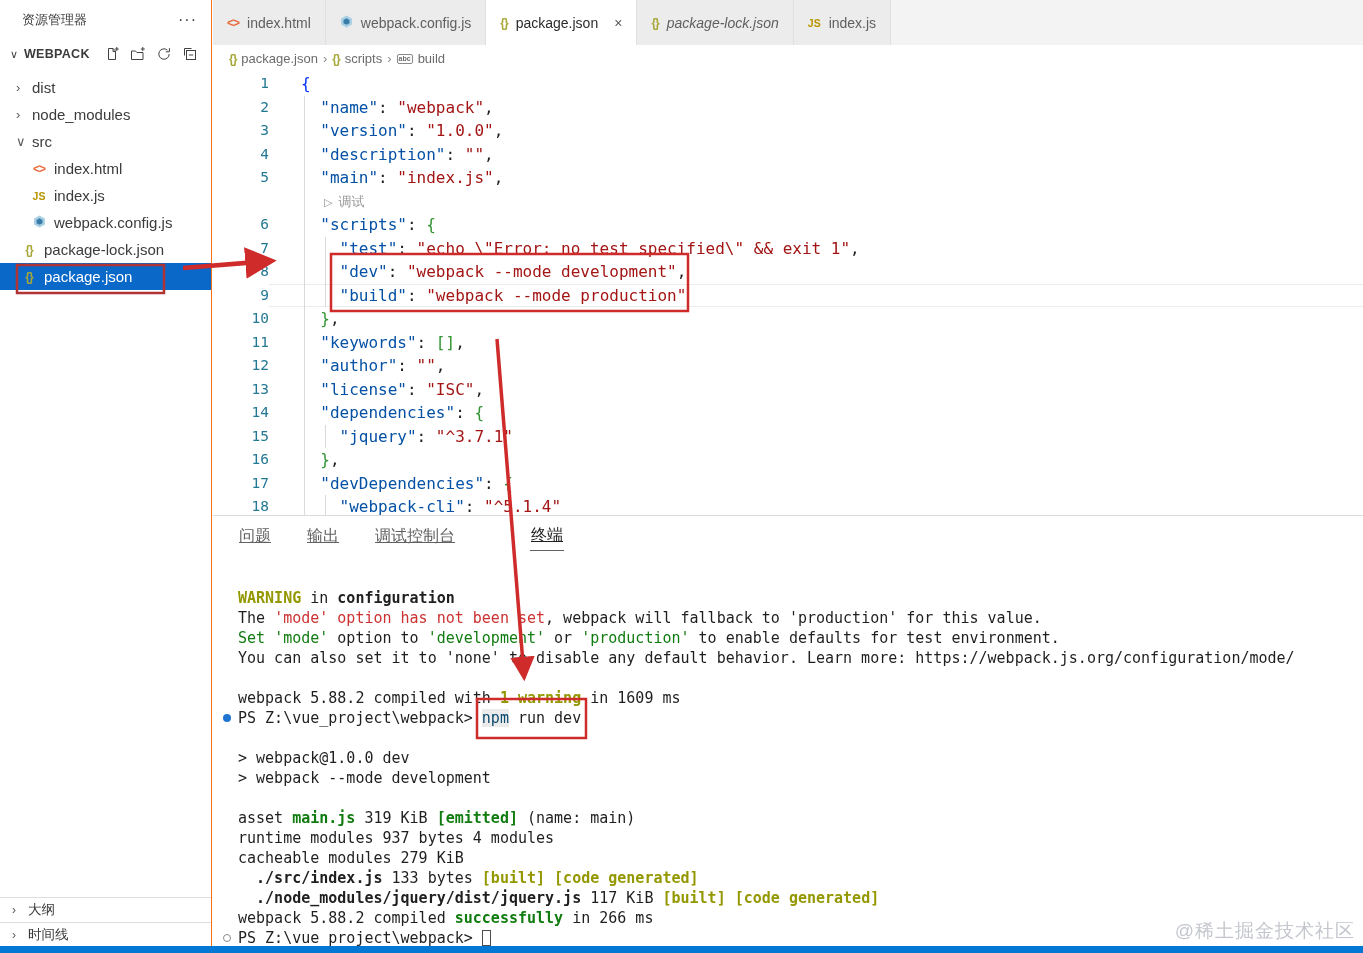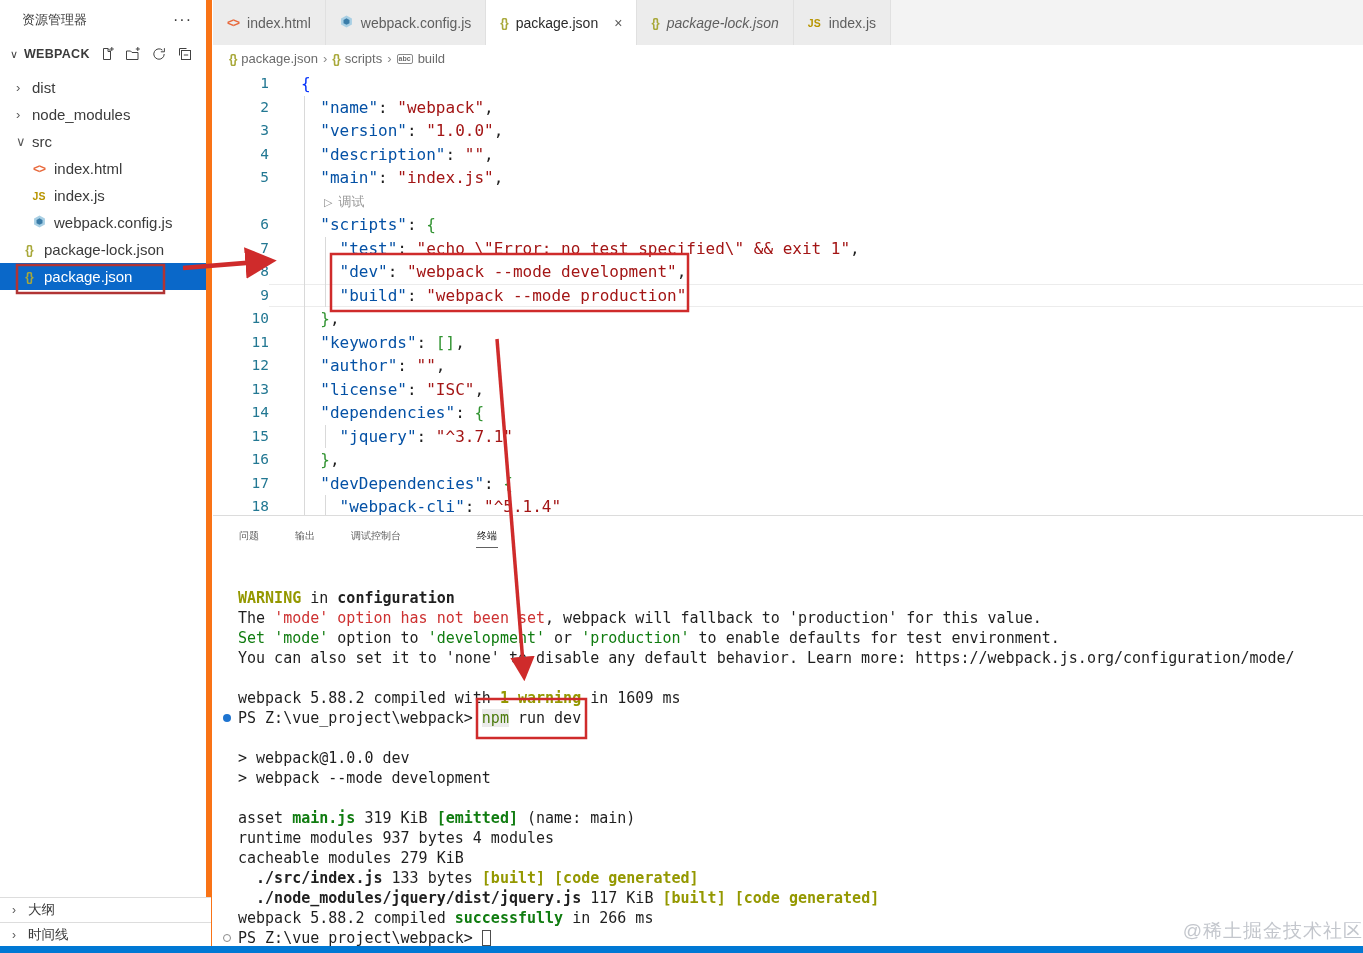--- a/index.html
+++ b/index.html
@@ -2,21 +2,21 @@
 <html><head>
 <meta charset="utf-8">
 <style>
   * { margin:0; padding:0; box-sizing:border-box; }
   html,body { width:1363px; height:953px; overflow:hidden; background:#fff;
     font-family:"Liberation Sans","DejaVu Sans",sans-serif; }
   #app { position:relative; width:1363px; height:953px; }
 
   
   #sidebar { position:absolute; left:0; top:0; width:212px; height:947px;
-    background:#ffffff; border-right:6px solid #f97316; }
+    background:#ffffff; border-right:1px solid #f97316; }
   .sb-header { height:40px; display:flex; align-items:center; padding:0 14px 0 22px;
     color:#3b3b3b; font-size:13px; }
   .sb-header .title { flex:1; }
   .sb-more { color:#3b3b3b; font-size:16px; letter-spacing:1px; cursor:pointer; }
   .sb-section { height:28px; display:flex; align-items:center; padding-left:10px; }
   .sb-section .chev { width:14px; font-size:11px; color:#424242; }
   .sb-section .name { font-weight:bold; font-size:12.5px; color:#3b3b3b; letter-spacing:.3px; flex:1; }
   .sb-actions { display:flex; gap:8px; padding-right:12px; }
   .sb-actions .act { width:18px; height:18px; display:flex; align-items:center; justify-content:center; cursor:pointer; }
   .sb-actions svg { width:16px; height:16px; }
@@ -67,37 +67,37 @@
     font-family:"DejaVu Sans Mono","Liberation Mono",monospace; }
   .lc { margin-left:32px; }
   .k { color:#0451a5; } .s { color:#a31515; } .pl { color:#1f1f1f; }
   .b1 { color:#0431fa; } .b2 { color:#319331; }
   .lens-row { height:23.5px; line-height:23.5px; padding-left:111px; color:#999999; font-size:13px; cursor:pointer; }
   .lens-row .play { margin-right:6px; font-size:11px; color:#888; }
 
   
   #panel { position:absolute; left:213px; top:515px; right:0; bottom:7px; background:#fff; border-top:1px solid #dcdcdc; }
   #panel-tabs { height:40px; display:flex; align-items:center; gap:34px; padding-left:25px; }
-  .ptab { font-size:10px; color:#616161; cursor:pointer; padding:4px 1px; }
+  .ptab { font-size:16px; color:#616161; cursor:pointer; padding:4px 1px;text-decoration:underline; }
   .ptab.active { color:#1f1f1f; border-bottom:1px solid #616161;margin-left:40px; }
 
   #terminal { position:absolute; left:25px; right:0; top:72px; bottom:0;
     font-family:"DejaVu Sans Mono","Liberation Mono",monospace; font-size:15px; color:#2c2c2c; }
   .t-line { position:relative; height:20px; line-height:20px; white-space:pre; }
   .rd { color:#cd3131; } .gr { color:#107c10; } .grb { color:#107c10; font-weight:bold; }
   .olb { color:#949800; font-weight:bold;margin-top:16px; } .bb { color:#1f1f1f; font-weight:bold; }
-  .npm { color:#4d7c0f; background:#ebebeb; }
+  .npm { color:#0c4a6e; background:#ebebeb; }
   .t-mark { position:absolute; left:-15px; top:6px; width:8px; height:8px; border-radius:50%; }
   .t-mark.blue { background:#1e74d0; }
   .t-mark.hollow { border:1px solid #8a8a8a; background:transparent; }
   .cursor-box { display:inline-block; width:9px; height:16px; border:1px solid #4d4d4d; vertical-align:-3px; }
 
   
   #statusbar { position:absolute; left:0; bottom:0; width:100%; height:7px; background:#0078d4; }
-  #watermark { position:absolute; right:0; top:918px; font-size:19px; color:#b9bdc4; opacity:.85;
+  #watermark { position:absolute; right:8px; top:918px; font-size:19px; color:#b9bdc4; opacity:.85;
     letter-spacing:1px; z-index:40; }
   #overlay { position:absolute; left:0; top:0; width:1363px; height:953px; z-index:50; pointer-events:none; }
 </style>
 </head>
 <body>
 
 <div id="app">
 
   <aside id="sidebar">
     <div class="sb-header">

